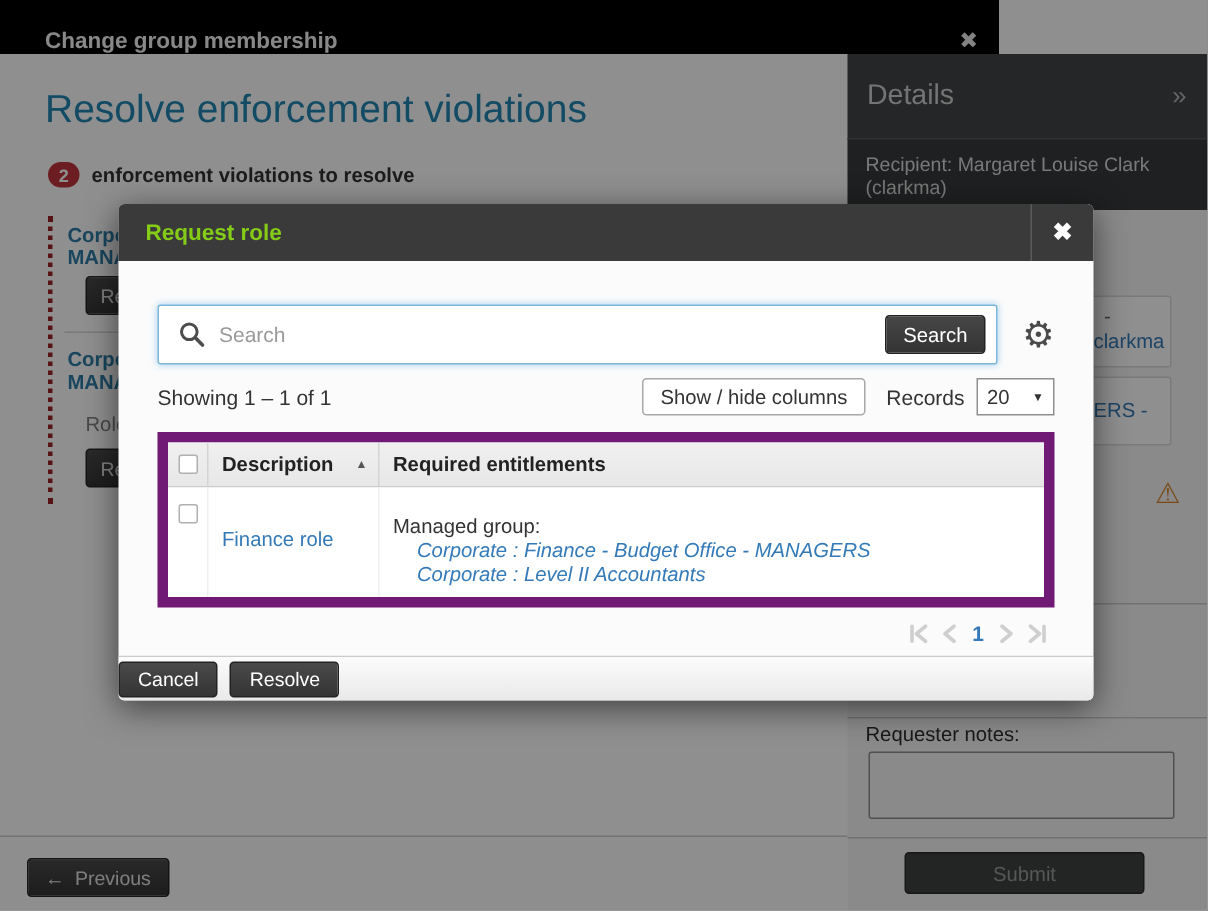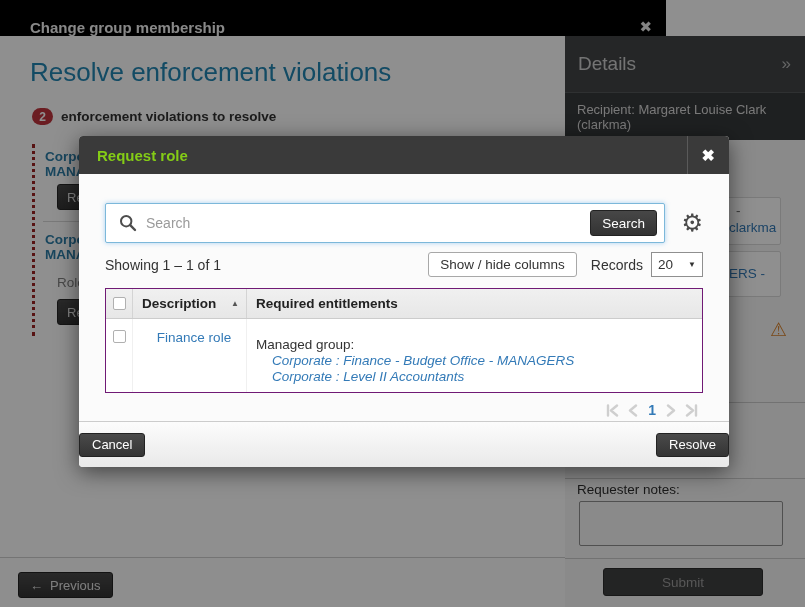--- a/index.html
+++ b/index.html
@@ -85,43 +85,43 @@
 
   .summary-row { display:flex; align-items:center; margin-top:9px; height:25px; }
   .summary-text { font-size:14px; color:#333; }
   .showhide-btn { margin-left:auto; height:25px; padding:0 11px; background:#fff; border:1px solid #a8a8a8;
                   border-radius:3px; color:#333; font-size:13.5px; }
   .records-label { margin-left:14px; font-size:14px; color:#333; }
   .records-select { margin-left:8px; width:52px; height:25px; border:1px solid #8f8f8f; background:#fff;
                     display:flex; align-items:center; font-size:13.5px; color:#333; padding:0 6px; cursor:pointer; }
   .records-caret { margin-left:auto; font-size:8px; color:#333; }
 
-  .grid { margin-top:11px; border:1px solid #701a75; }
+  .grid { margin-top:11px; border:7px solid #701a75; }
   .grid-header { display:flex; background:linear-gradient(#f0f0f0,#e7e7e7); border-bottom:1px solid #ccc; height:30px; }
   .grid-header .cell { display:flex; align-items:center; font-size:13.5px; font-weight:bold; color:#222; }
   .cell-check { width:27px; justify-content:center; border-right:1px solid #d4d4d4; display:flex; align-items:center; }
   .cell-desc { width:114px; padding-left:9px; border-right:1px solid #d4d4d4; }
   .cell-ent { flex:1; padding-left:9px; }
   .sort-arrow { margin-left:auto; margin-right:7px; font-size:8px; color:#555; }
   .grid-row { display:flex; background:#fff; min-height:58px; }
   .grid-row .cell-check { border-right:1px solid #f0f0f0; align-items:flex-start; padding-top:11px; }
-  .grid-row .cell-desc { border-right:1px solid #f0f0f0; padding-top:9px;text-align:center; }
+  .grid-row .cell-desc { border-right:1px solid #f0f0f0; padding-top:26px; }
   .grid-row .cell-ent { padding-top:18px; padding-bottom:8px; }
   .checkbox { width:13px; height:13px; background:#fff; border:1px solid #b0b0b0; border-radius:2px; cursor:pointer; }
   .desc-link { color:#337ab7; font-size:13.5px; cursor:pointer; }
   .ent-title { font-size:13.5px; color:#333; }
   .ent-line { font-size:13.5px; font-style:italic; color:#337ab7; margin-left:16px; margin-top:1px; cursor:pointer; }
 
   .pager { display:flex; align-items:center; justify-content:flex-end; gap:9px; margin-top:9px; margin-right:4px; }
   .pager svg { display:block; cursor:pointer; }
   .pager-current { color:#337ab7; font-size:14px; font-weight:bold; margin:0 1px; }
 
-  .modal-footer { position:absolute; left:0; bottom:0; width:650px; height:46px;
+  .modal-footer { position:absolute; left:0; bottom:0; width:650px; height:30px;
                   background:linear-gradient(#fcfcfc,#e9e9e9); border-top:1px solid #ccc;
-                  border-radius:0 0 4px 4px; display:flex; align-items:center; justify-content:space-between; gap:8px; }
+                  border-radius:0 0 4px 4px; display:flex; align-items:center; justify-content:flex-start; gap:8px; }
   .mf-btn { height:24px; padding:0 12px; background:linear-gradient(#4a4a4a,#343434); border:1px solid #222;
             border-radius:3px; color:#fff; font-size:13px; }
 </style>
 </head>
 <body>
 
 <div class="screen">
 
   <div class="topbar">
     <span class="topbar-title">Change group membership</span>

